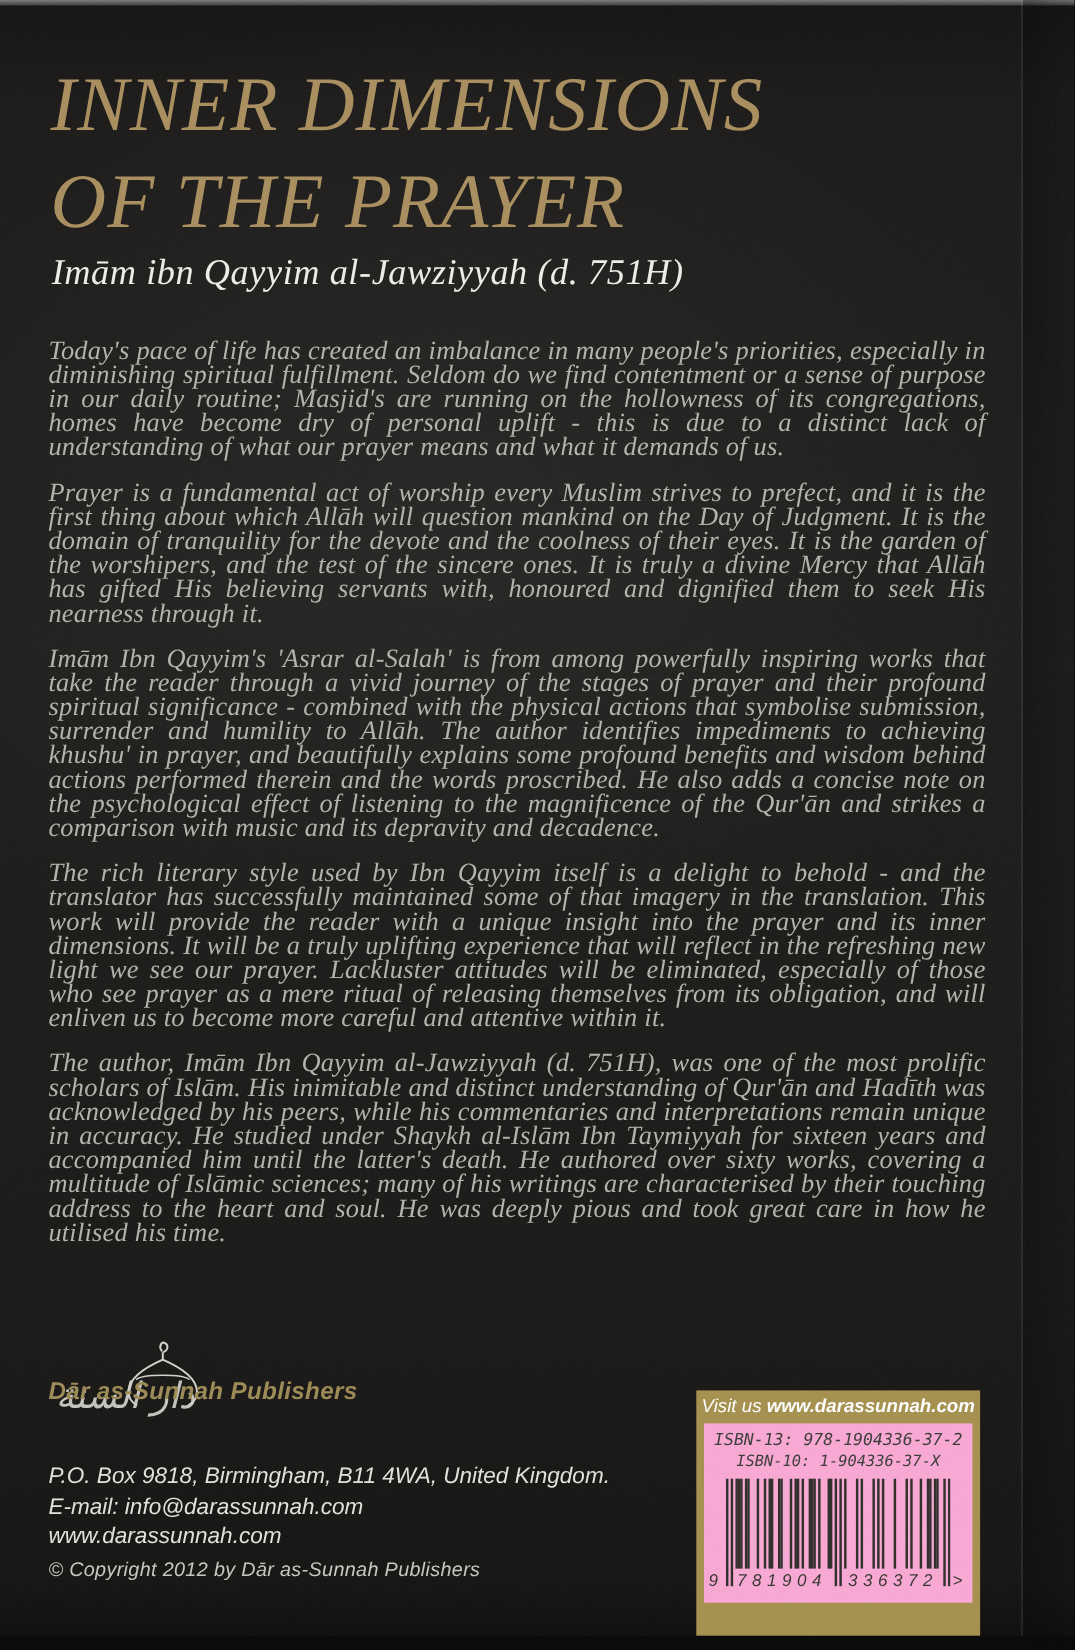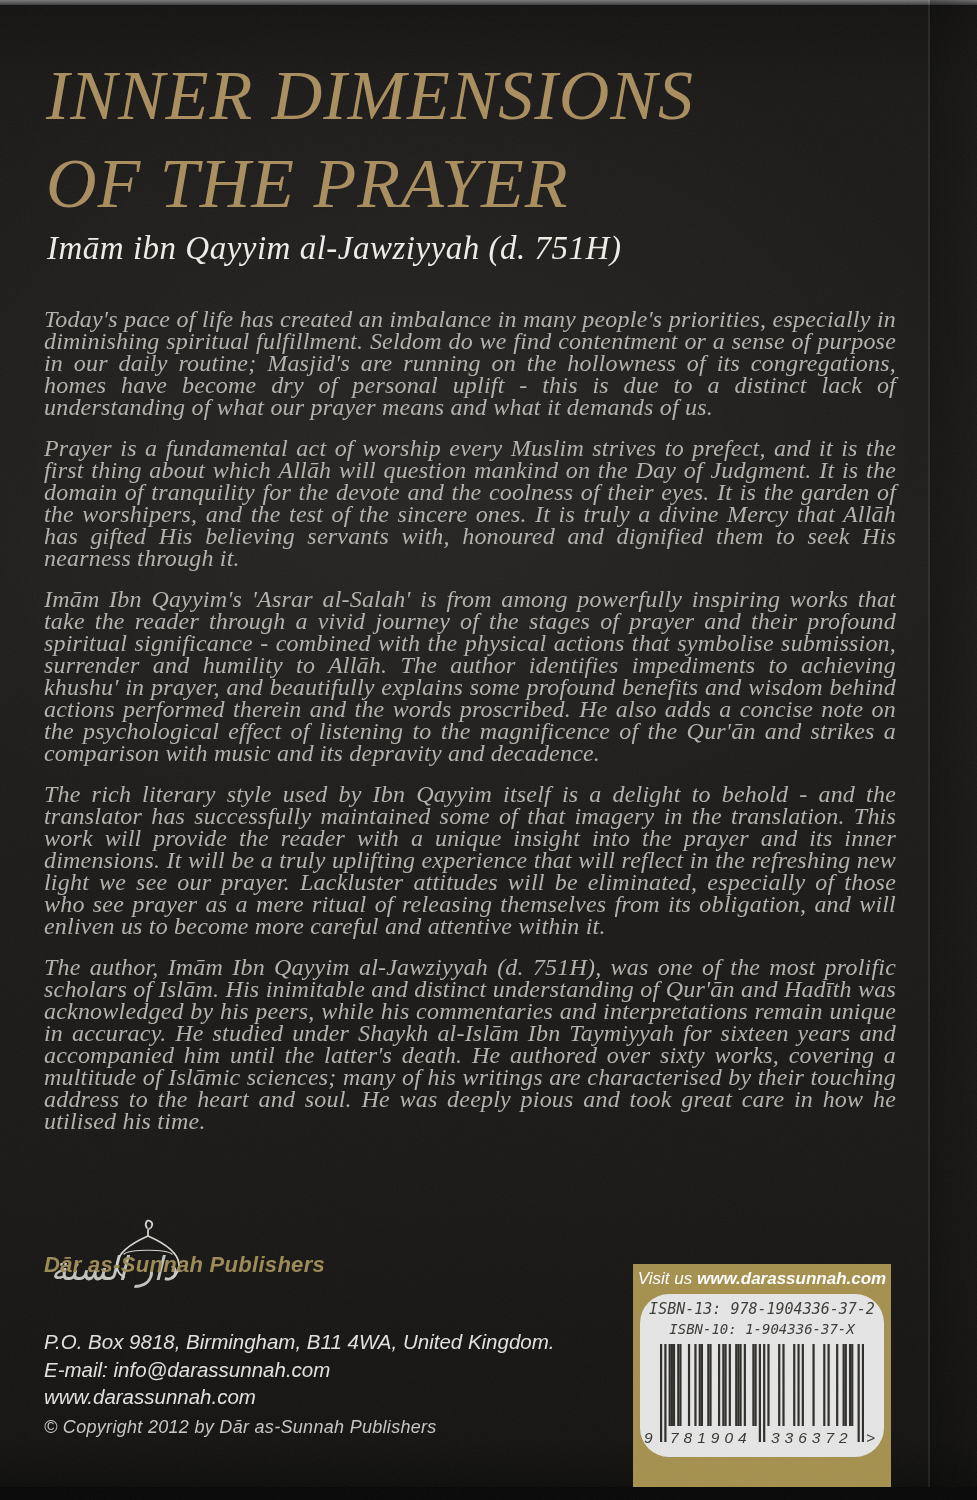--- a/index.html
+++ b/index.html
@@ -62,22 +62,21 @@
     margin-top:29px;
   }
   .visit-band{
     position:absolute;top:0;left:0;width:100%;height:30px;
     display:flex;align-items:center;justify-content:center;
     color:#fff;font-size:17px;white-space:pre;
   }
   .visit-band .url{font-weight:bold;}
   .white-label{
     position:absolute;top:30px;left:7px;width:244px;height:163px;
-    background:#e5e5e5;
-    border-radius:29px;
+    background:#f9a8d4;
   }
   .isbn13{position:absolute;top:6px;left:0;width:100%;text-align:center;
     font-family:"DejaVu Sans Mono",monospace;font-size:15px;color:#3b3b38;}
   .isbn10{position:absolute;top:27px;left:0;width:100%;text-align:center;
     font-family:"DejaVu Sans Mono",monospace;font-size:14px;color:#3b3b38;}
   .bars{position:absolute;top:50px;left:20px;}
   .ean-digit{position:absolute;top:135px;font-size:15.5px;color:#36362f;
     font-family:"Liberation Sans",sans-serif;}
   .d-first{left:4px;}
   .d-left{left:30px;letter-spacing:5px;}

